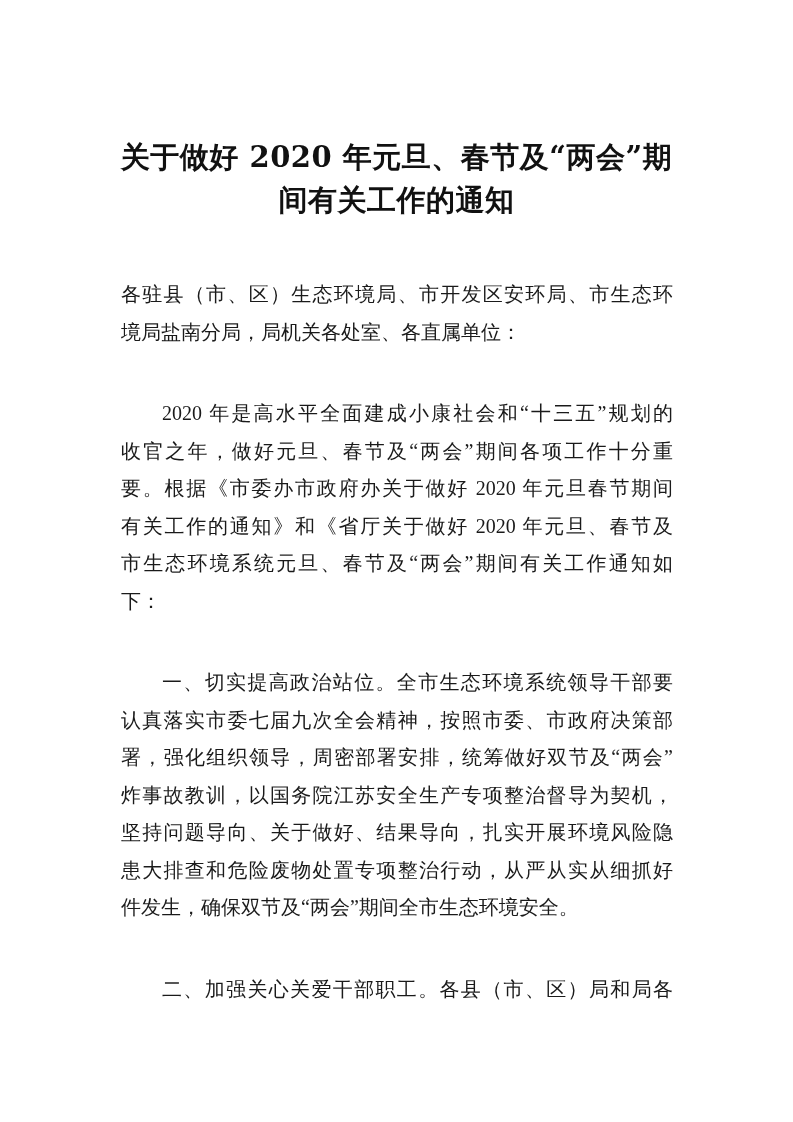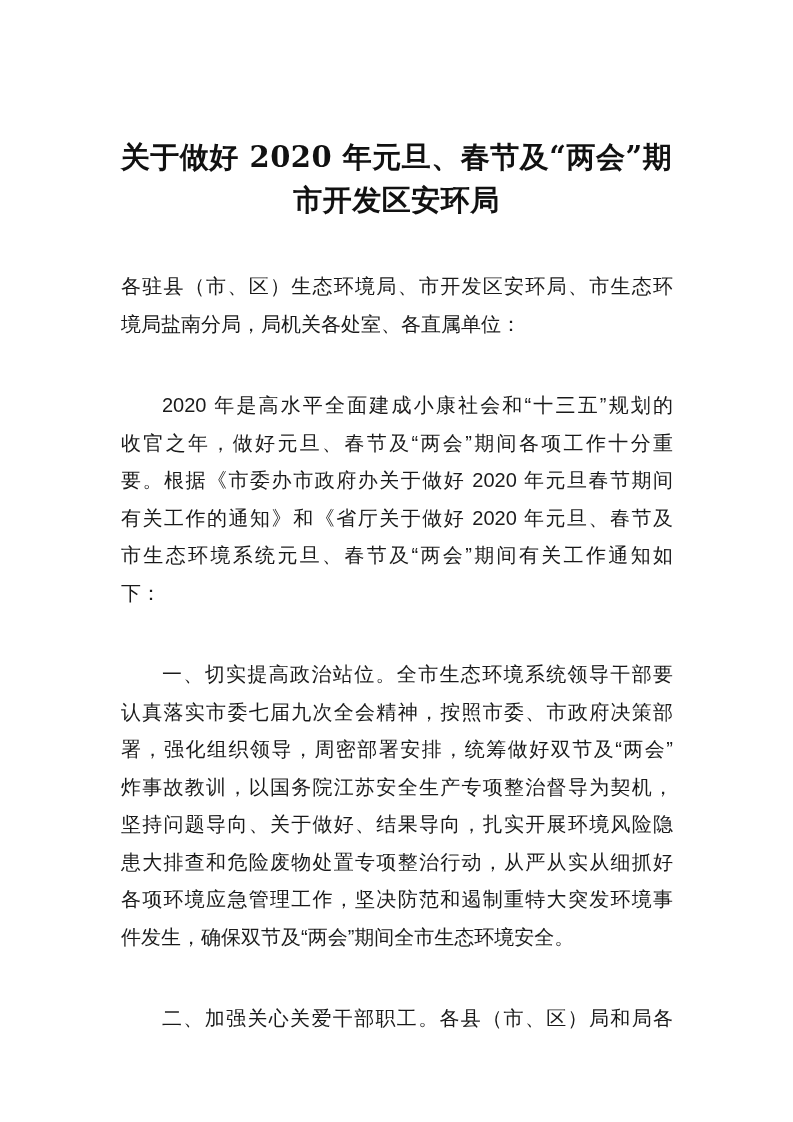--- a/index.html
+++ b/index.html
@@ -9,52 +9,51 @@
   }
   .title {
     position: absolute; left: 100px; width: 593px; top: 136px;
     text-align: center;
     font-family: "DejaVu Serif", "Liberation Serif", serif;
     font-weight: bold; font-size: 29px; line-height: 43px; color: #111;
     letter-spacing: 0.5px;
   }
   .title .line { display: block; white-space: nowrap; }
   .body {
-    position: absolute; left: 121px; width: 552px; top: 268px;
-    font-family: Liberation Sans, sans-serif;
+    position: absolute; left: 121px; width: 552px; top: 276px;
+    font-family: Liberation Serif, serif;
     font-size: 20px; line-height: 37.5px; color: #1a1a1a;
   }
   .body .line {
     display: block; white-space: nowrap; height: 37.5px;
     text-align: justify; text-align-last: justify;
   }
   .body .line.last { text-align-last: left; }
   .body .line.indent { padding-left: 41px; margin-top: 44px; }
 </style>
 </head>
 <body>
 
 <div class="page">
   <div class="title">
     <span class="line">关于做好 2020 年元旦、春节及“两会”期</span>
-    <span class="line">市开发区安环局</span>
+    <span class="line">间有关工作的通知</span>
   </div>
 
   <div class="body" id="body">
       <span class="line">各驻县（市、区）生态环境局、市开发区安环局、市生态环</span>
       <span class="line last">境局盐南分局，局机关各处室、各直属单位：</span>
       <span class="line indent">2020 年是高水平全面建成小康社会和“十三五”规划的</span>
       <span class="line">收官之年，做好元旦、春节及“两会”期间各项工作十分重</span>
       <span class="line">要。根据《市委办市政府办关于做好 2020 年元旦春节期间</span>
       <span class="line">有关工作的通知》和《省厅关于做好 2020 年元旦、春节及</span>
       <span class="line">市生态环境系统元旦、春节及“两会”期间有关工作通知如</span>
       <span class="line last">下：</span>
       <span class="line indent">一、切实提高政治站位。全市生态环境系统领导干部要</span>
       <span class="line">认真落实市委七届九次全会精神，按照市委、市政府决策部</span>
       <span class="line">署，强化组织领导，周密部署安排，统筹做好双节及“两会”</span>
       <span class="line">炸事故教训，以国务院江苏安全生产专项整治督导为契机，</span>
       <span class="line">坚持问题导向、关于做好、结果导向，扎实开展环境风险隐</span>
       <span class="line">患大排查和危险废物处置专项整治行动，从严从实从细抓好</span>
-      <span class="line">各项环境应急管理工作，坚决防范和遏制重特大突发环境事</span>
       <span class="line last">件发生，确保双节及“两会”期间全市生态环境安全。</span>
       <span class="line indent">二、加强关心关爱干部职工。各县（市、区）局和局各</span>
     </div>
 </div>
 
 </body></html>

